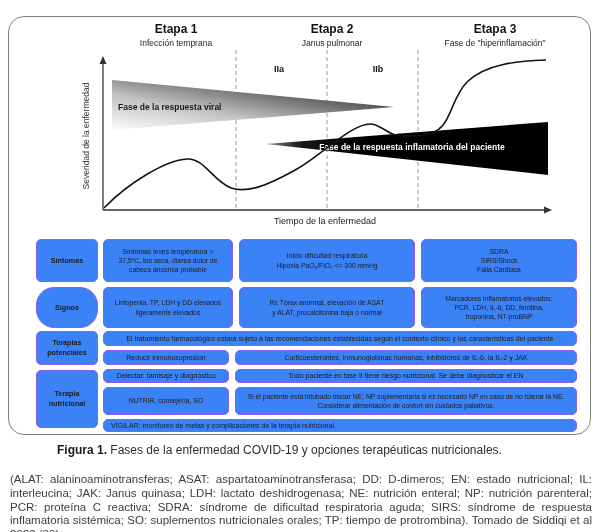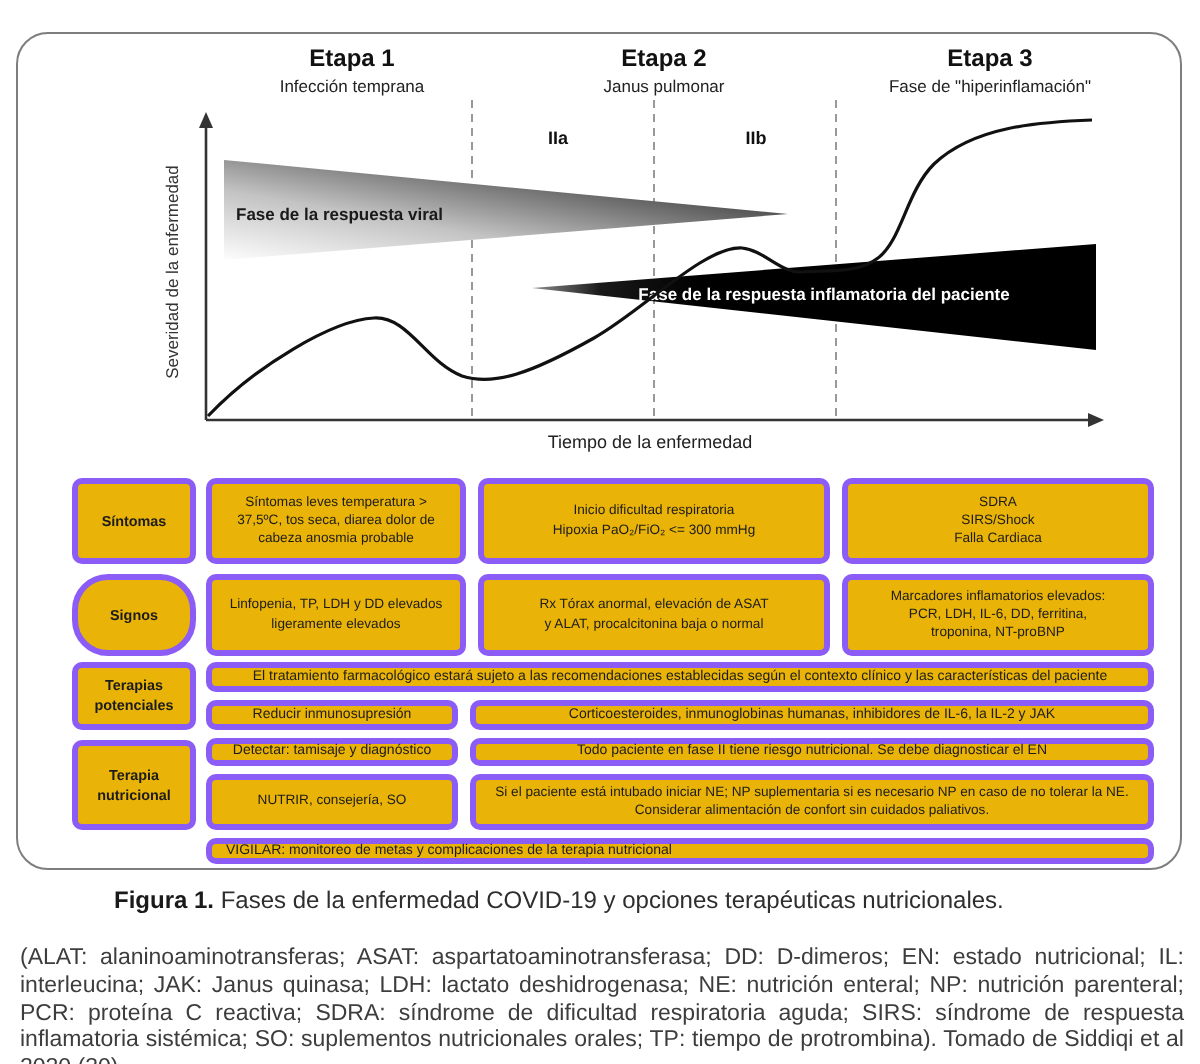--- a/index.html
+++ b/index.html
@@ -9,21 +9,21 @@
   
   .fig-frame{left:8px;top:16px;width:581px;height:417px;
              border:1.5px solid #7e7e7e;border-radius:16px;background:#fff;}
   
   .stage{width:176px;text-align:center;}
   .stage .t{font-size:12px;font-weight:700;color:#111;}
   .stage .s{font-size:8.5px;margin-top:2px;color:#222;}
   
   .chart-svg{left:0;top:0;width:600px;height:240px;}
   
-  .box{border:3px solid #8b5cf6;border-radius:5px;background:#eab308;
+  .box{border:1px solid #8b5cf6;border-radius:5px;background:#3b82f6;
        display:flex;align-items:center;justify-content:center;
        text-align:center;line-height:1.35;box-sizing:border-box;padding:1px 3px;}
   .lbl{left:36px;width:62px;font-weight:700;font-size:7.2px;white-space:pre-line;}
   .cell3{font-size:6.8px;white-space:pre-line;}
   .cell1{font-size:7px;white-space:nowrap;}
   .cellwrap{font-size:6.8px;}
   .leftalign{justify-content:flex-start;text-align:left;padding-left:7px;}
   
   .caption{left:10px;top:443px;width:582px;color:#3d3d3d;}
   .cap-line1{font-size:12px;color:#2e2e2e;margin-left:47px;}
@@ -92,21 +92,21 @@
   <polygon points="552,210 544,206.5 544,213.5" fill="#333"></polygon>
 
   <text x="89" y="136" font-size="8.5" fill="#333" text-anchor="middle" transform="rotate(-90 89 136)">Severidad de la enfermedad</text>
   <text x="325" y="224" font-size="9" fill="#222" text-anchor="middle">Tiempo de la enfermedad</text>
 </svg>
 
 <div class="abs box lbl" style="top:239px;height:43px;">Síntomas</div>
 <div class="abs box lbl" style="top:287px;height:41px;border-radius:18px;">Signos</div>
 <div class="abs box lbl" style="top:331px;height:34px;">Terapias
 potenciales</div>
-<div class="abs box lbl" style="top:370px;height:45px;text-align:center;">Terapia
+<div class="abs box lbl" style="top:370px;height:58px;text-align:center;">Terapia
 nutricional</div>
 
 <div class="abs box cell3" style="left:103px;width:130px;top:239px;height:43px;">Síntomas leves temperatura &gt;
 37,5ºC, tos seca, diarea dolor de
 cabeza anosmia probable</div>
 <div class="abs box cell3" style="left:239px;width:176px;top:239px;height:43px;">Inicio dificultad respiratoria
 Hipoxia PaO₂/FiO₂ &lt;= 300 mmHg</div>
 <div class="abs box cell3" style="left:421px;width:156px;top:239px;height:43px;">SDRA
 SIRS/Shock
 Falla Cardiaca</div>

